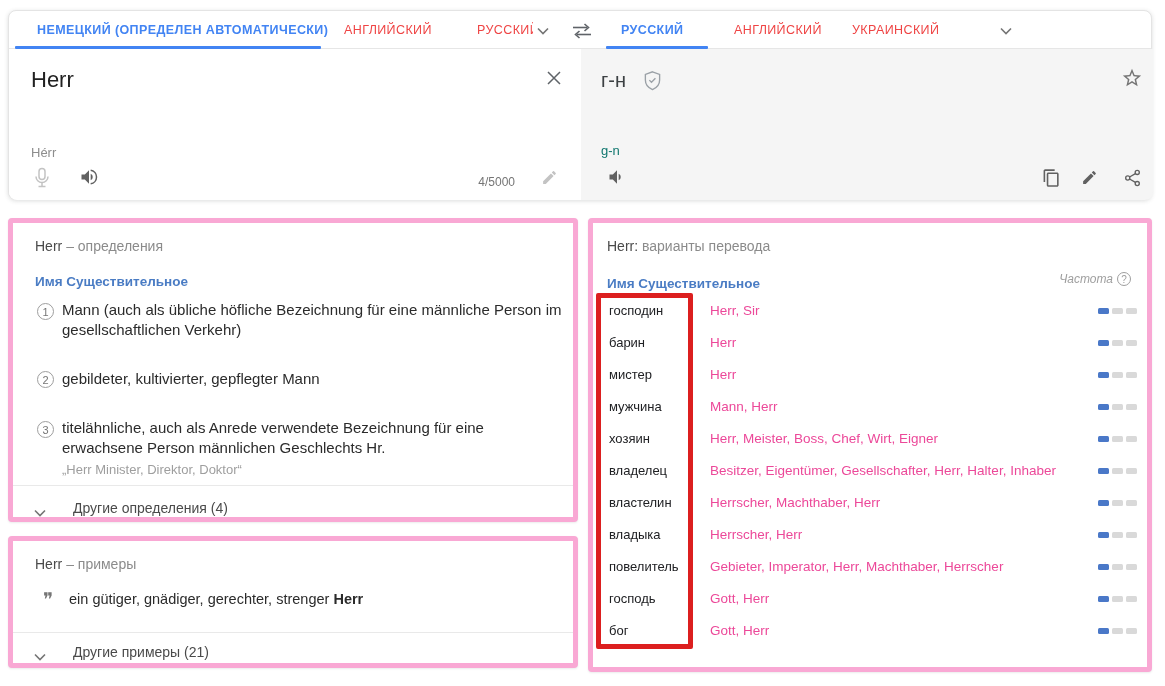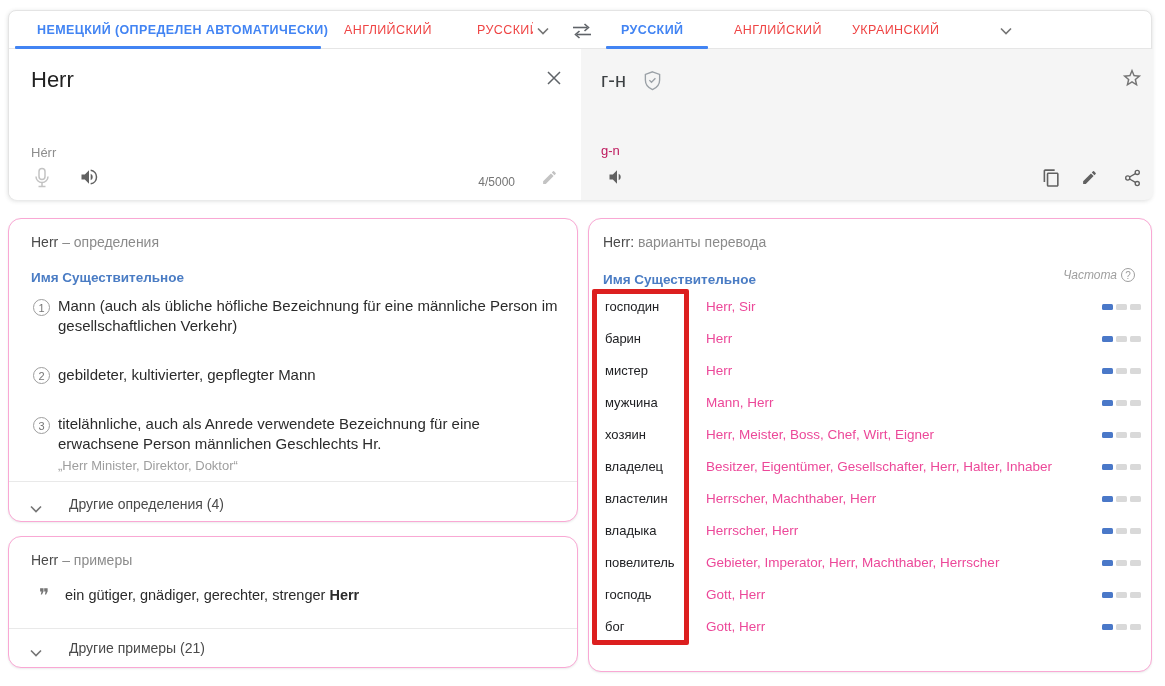--- a/index.html
+++ b/index.html
@@ -25,24 +25,24 @@
 
   .src-text { position:absolute; left:22px; top:18px; font-size:22px; color:#212121; }
   .close-x { position:absolute; left:536px; top:20px; width:18px; height:18px; cursor:pointer; }
   .translit { position:absolute; left:22px; top:96px; font-size:13px; color:#8d8d8d; }
   .counter { position:absolute; right:66px; top:126px; font-size:12px; color:#757575; }
   .icon-btn { position:absolute; cursor:pointer; }
 
   .tgt-text { position:absolute; left:20px; top:20px; font-size:20px; color:#3c4043; }
   .shield { position:absolute; left:62px; top:21px; }
   .star { position:absolute; right:10px; top:18px; }
-  .tgt-translit { position:absolute; left:20px; top:94px; font-size:13px; color:#be185d; }
+  .tgt-translit { position:absolute; left:20px; top:94px; font-size:13px; color:#0f766e; }
 
   
-  .card { position:absolute; background:#fff; border:1px solid #f9a8d4; border-radius:13px;
+  .card { position:absolute; background:#fff; border:5px solid #f9a8d4; border-radius:4px;
     box-shadow:0 1px 2px rgba(60,64,67,.10); }
   .card-def { left:8px; top:218px; width:570px; height:304px; }
   .card-ex  { left:8px; top:536px; width:570px; height:132px; }
   .card-tr  { left:588px; top:218px; width:564px; height:454px; }
 
   .card-title { position:absolute; left:22px; top:15px; font-size:14px; }
   .title-word { color:#4a4a4a; }
   .title-suffix { color:#8b8b8b; }
   .pos-label { position:absolute; left:22px; top:51px; font-size:13.5px; font-weight:bold; color:#4a7cc4; }
 

